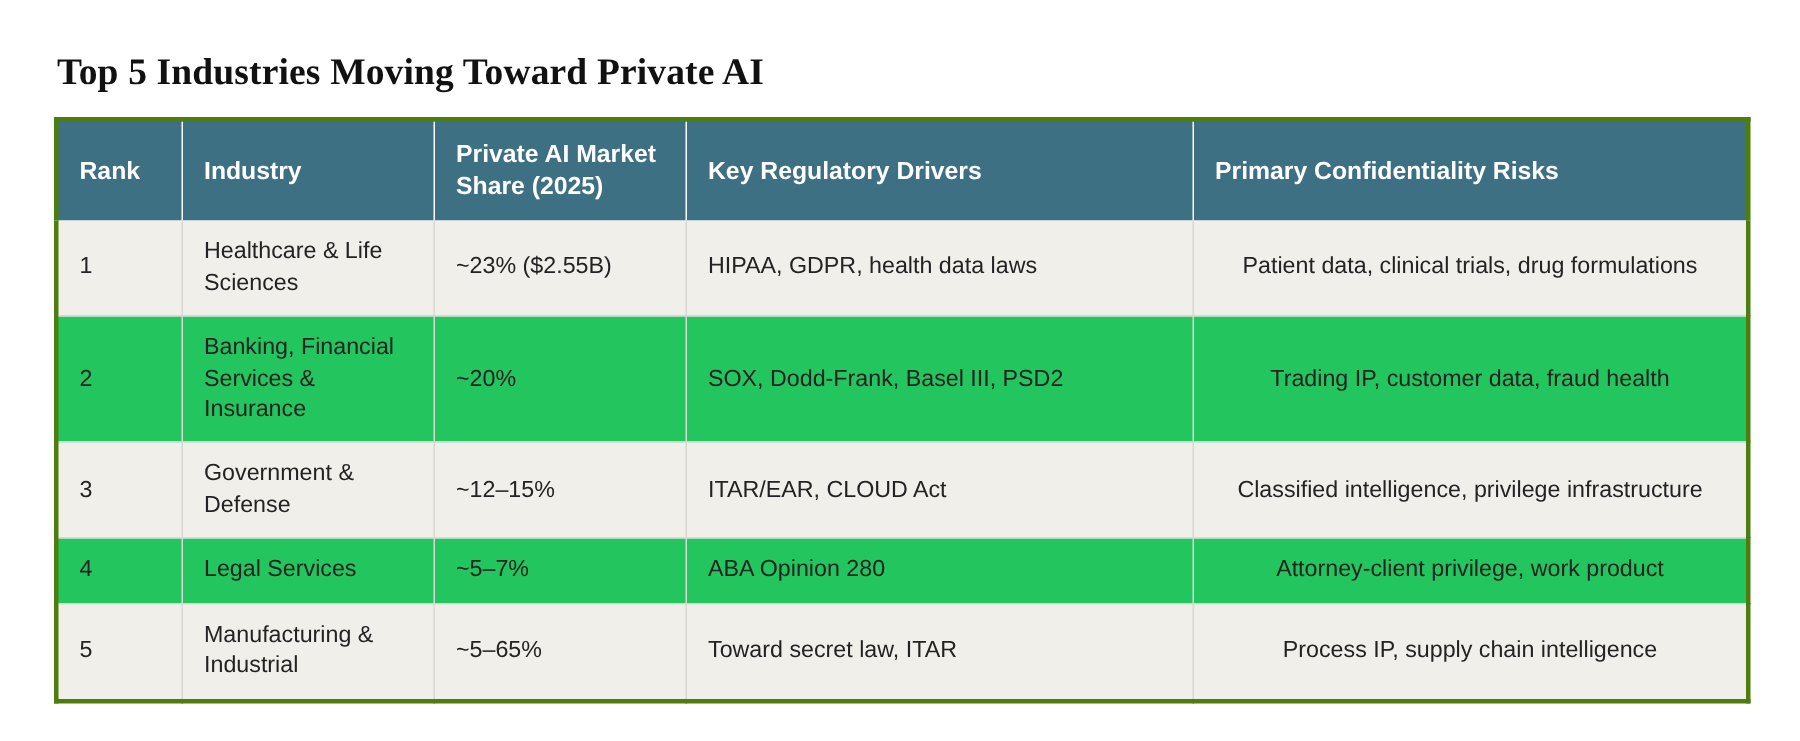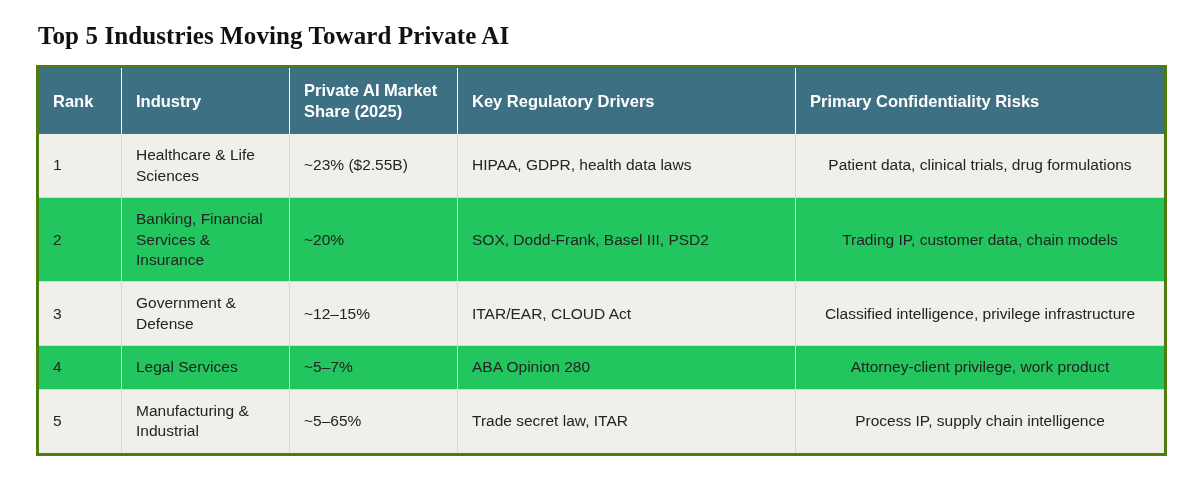--- a/index.html
+++ b/index.html
@@ -11,21 +11,21 @@
     width: 1200px;
     height: 494px;
     font-family: "Liberation Sans", sans-serif;
     color: #222222;
     overflow: hidden;
   }
   .page {
     width: 1200px;
     height: 494px;
     box-sizing: border-box;
-    padding: 17px 36px 0 36px;
+    padding: 30px 36px 0 36px;
     background: #ffffff;
   }
   .title {
     font-family: "Liberation Serif", serif;
     font-weight: bold;
     font-size: 25px;
     line-height: 1.2;
     color: #111111;
     margin: 4px 0 14px 2px;
     letter-spacing: 0.1px;
@@ -112,39 +112,39 @@
         <td class="cell-industry">Healthcare &amp; Life Sciences</td>
         <td class="cell-share">~23% ($2.55B)</td>
         <td>HIPAA, GDPR, health data laws</td>
         <td>Patient data, clinical trials, drug formulations</td>
       </tr>
       <tr>
         <td class="cell-rank">2</td>
         <td class="cell-industry">Banking, Financial Services &amp; Insurance</td>
         <td class="cell-share">~20%</td>
         <td>SOX, Dodd-Frank, Basel III, PSD2</td>
-        <td>Trading IP, customer data, chain models</td>
+        <td>Trading IP, customer data, fraud health</td>
       </tr>
       <tr class="alt">
         <td class="cell-rank">3</td>
         <td class="cell-industry">Government &amp; Defense</td>
         <td class="cell-share">~12–15%</td>
         <td>ITAR/EAR, CLOUD Act</td>
         <td>Classified intelligence, privilege infrastructure</td>
       </tr>
       <tr>
         <td class="cell-rank">4</td>
         <td class="cell-industry">Legal Services</td>
         <td class="cell-share">~5–7%</td>
         <td>ABA Opinion 280</td>
         <td>Attorney-client privilege, work product</td>
       </tr>
       <tr class="alt">
         <td class="cell-rank">5</td>
         <td class="cell-industry">Manufacturing &amp; Industrial</td>
         <td class="cell-share">~5–65%</td>
-        <td>Trade secret law, ITAR</td>
+        <td>Toward secret law, ITAR</td>
         <td>Process IP, supply chain intelligence</td>
       </tr>
     </tbody>
   </table>
 
 </div>
 
 </body></html>

